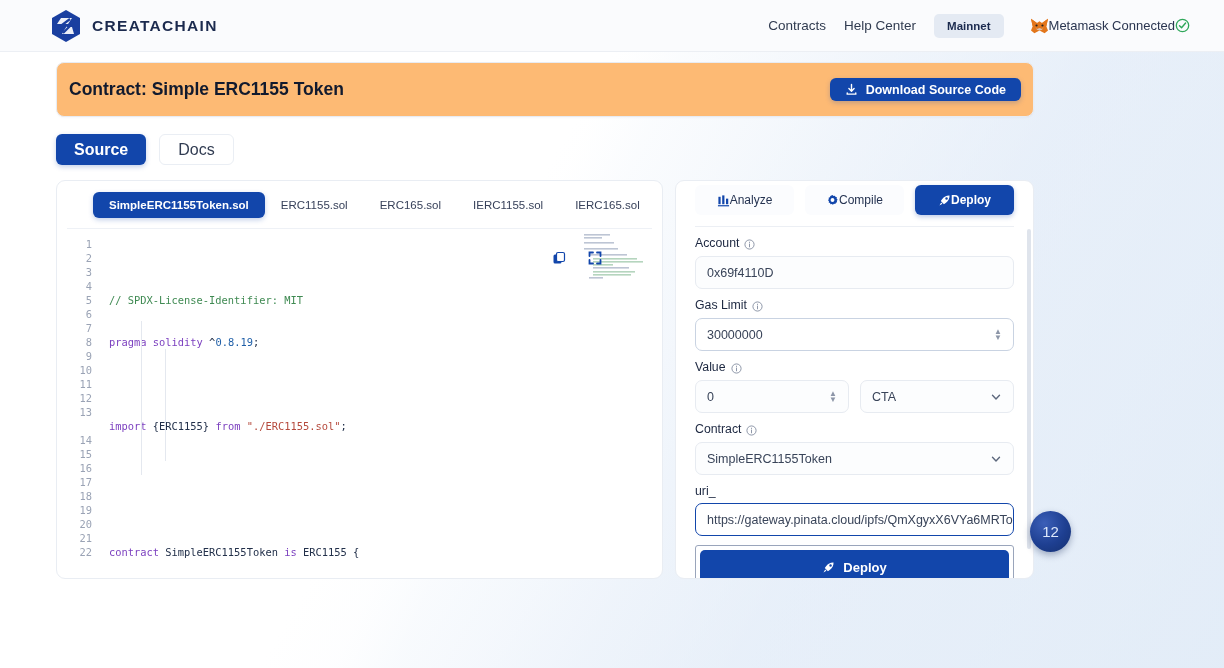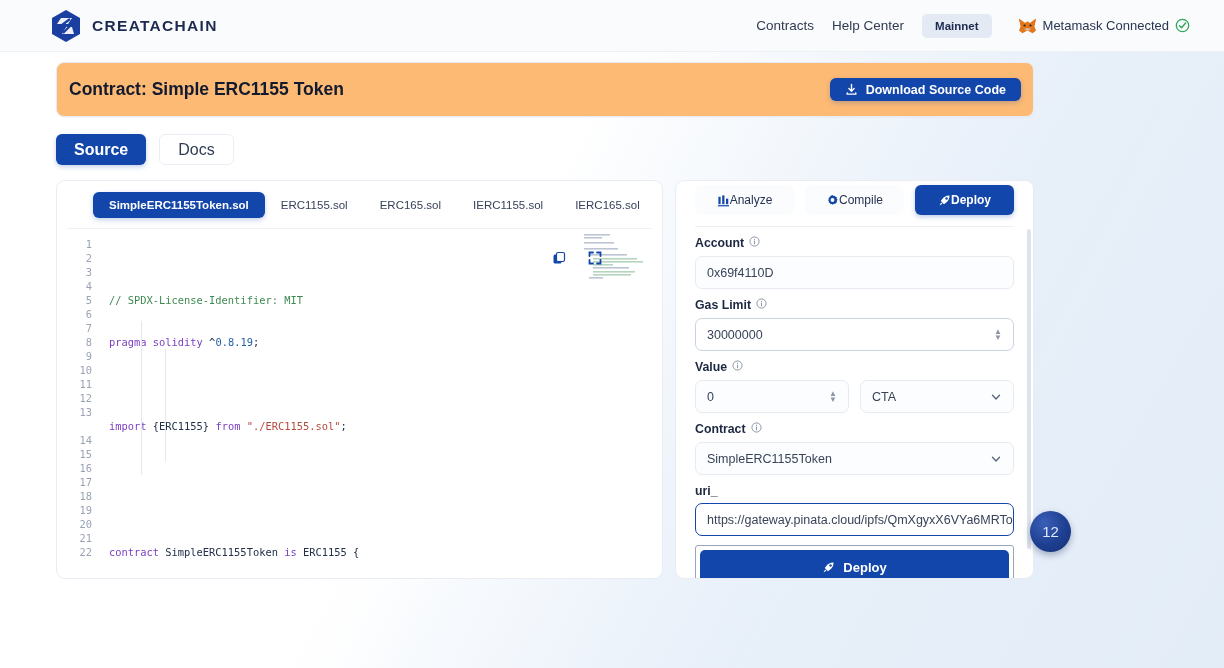--- a/index.html
+++ b/index.html
@@ -38,21 +38,21 @@
   .nav-link {
     font-size: 13.5px; color: #303b50; cursor: pointer;
     text-decoration: none;
   }
   .net-badge {
     background: #e4eaf3; color: #1b2a4e;
     font-size: 11.5px; font-weight: 700;
     padding: 6px 13px; border-radius: 5px;
     cursor: pointer;
   }
-  .wallet { display: flex; align-items: center; gap: 6px; margin-left: 8px; cursor: pointer; }
+  .wallet { display: flex; align-items: center; margin-left: 8px; cursor: pointer; }
   .fox-icon { width: 19px; height: 17px; display:block; }
   .wallet-text { font-size: 13px; color: #2a3550; }
   .check-icon { width: 15px; height: 15px; display:block; }
 
   
   .title-card {
     position: absolute; left: 56px; top: 62px; width: 978px; height: 55px;
     background: #fdba74;
     border: 1px solid #e8ecf2;
     border-radius: 8px;
@@ -170,22 +170,22 @@
     display: flex; align-items: center; justify-content: center; 
     font-size: 12px; cursor: pointer; border: none;
     background: #fbfcfe; color: #253351; text-align: right;
   }
   .action-btn.primary { background: #1246ab; color: #ffffff; font-weight: 600; box-shadow: 0 2px 5px rgba(18,70,171,0.28); }
   .act-icon { width: 13px; height: 13px; display:block; }
 
   .form { padding: 0 19px 0 19px; }
   .divider { height: 1px; background: #eceff4; margin: 11px 0 9px 0; }
   .field-label {
-    font-size: 12.3px; font-weight: 700; color: #1c2740;
-    display: flex; align-items: flex-start; gap: 5px;
+    font-size: 12.3px; font-weight: 400; color: #1c2740;
+    display: flex; align-items: flex-end; gap: 5px;
     margin-bottom: 6px;
   }
   .info-icon { width: 11px; height: 11px; display:block; cursor: pointer; }
   .input {
     width: 100%; height: 33px;
     border: 1px solid #e7ebf1; border-radius: 7px;
     background: #fcfdfe;
     font-size: 12.5px; color: #394459;
     padding: 0 11px;
     font-family: "Liberation Sans", sans-serif;

